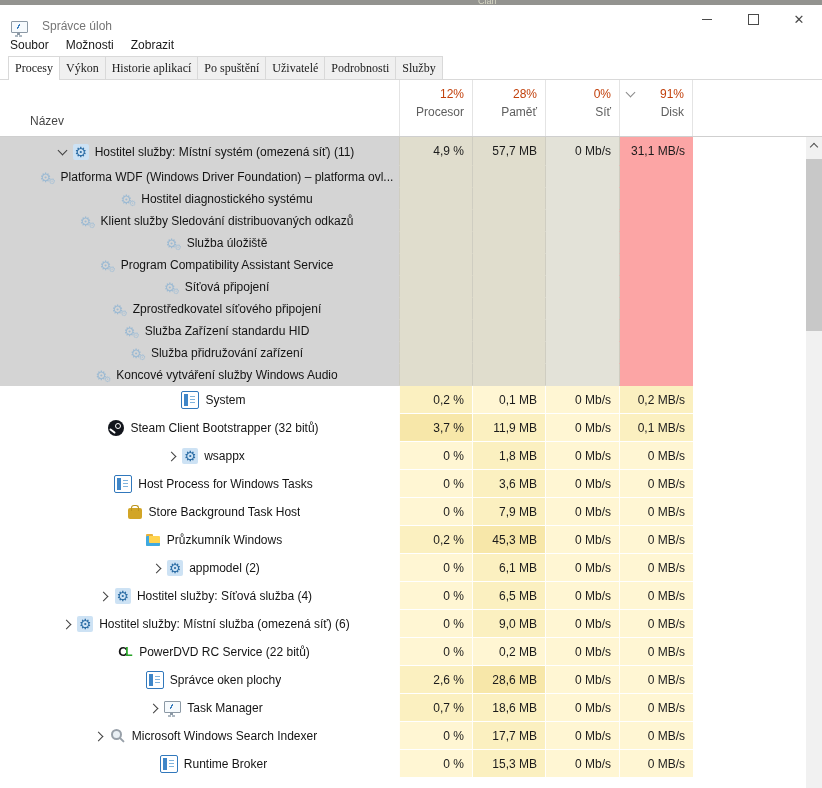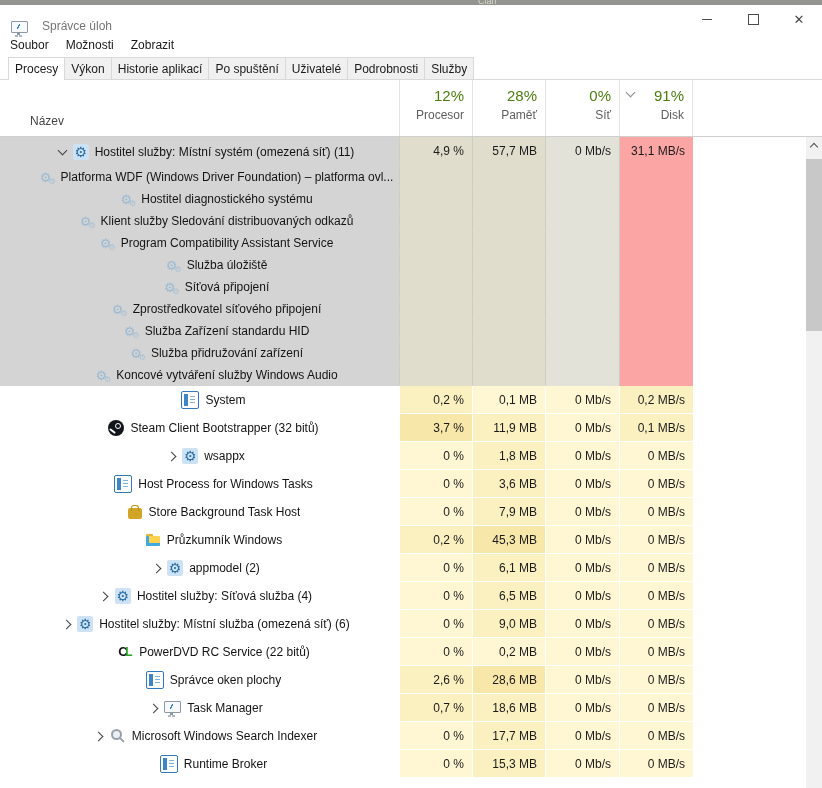--- a/index.html
+++ b/index.html
@@ -16,33 +16,33 @@
   .titlebar .title{margin-left:8px;font-size:12px;color:#757575;}
   .wincontrols{margin-left:auto;display:flex;height:100%;}
   .wbtn{width:46px;height:100%;display:flex;align-items:center;justify-content:center;}
   .glyph-min{width:10px;height:1px;background:#4a4a4a;}
   .glyph-max{width:9px;height:9px;border:1px solid #4a4a4a;}
   .glyph-close{font-size:13px;color:#4a4a4a;line-height:1;}
   
   .menubar{height:24px;display:flex;align-items:center;padding-left:10px;}
   .menuitem{font-size:12px;padding:3px 9px 3px 0;margin-right:8px;color:#191919;}
   
-  .tabbar{height:23px;display:flex;align-items:flex-end;padding-left:8px;position:relative;}
+  .tabbar{height:23px;display:flex;align-items:flex-end;padding-left:8px;position:relative;font-family:Liberation Serif, serif;}
   .tabbar::after{content:"";position:absolute;left:0;right:0;bottom:0;height:1px;background:#d9d9d9;}
   .tab{font-size:12px;padding:4px 6px;border:1px solid #d9d9d9;border-bottom:none;
        background:#f0f0f0;margin-right:-1px;position:relative;white-space:nowrap;}
   .tab.active{background:#fff;z-index:2;}
   .tab.active::after{content:"";position:absolute;left:0;right:0;bottom:-1px;height:1px;background:#fff;z-index:3;}
   
   .colhdr{height:57px;position:relative;box-sizing:border-box;border-bottom:1px solid #cfcfcf;background:#fff;}
   .name-hdr{position:absolute;left:10px;bottom:8px;font-size:12px;color:#454545;margin-left:20px;}
   .hm{position:absolute;top:0;bottom:0;box-sizing:border-box;border-left:1px solid #e4e4e4;
       text-align:right;padding:7px 8px 0 0;}
   .hm.last{border-right:1px solid #e4e4e4;}
-  .hm .pct{display:block;font-size:15px;color:#4d7c0f;}
+  .hm .pct{display:block;font-size:12px;color:#c2410c;}
   .hm .sub{display:block;font-size:12px;color:#5e5e5e;margin-top:4px;}
   #hm-cpu{left:399px;width:73px;} #hm-mem{left:472px;width:73px;}
   #hm-net{left:545px;width:74px;} #hm-disk{left:619px;width:74px;}
   .sortchev{position:absolute;left:7px;top:9px;width:6px;height:6px;
       border-right:1.3px solid #8a8a8a;border-bottom:1.3px solid #8a8a8a;transform:rotate(45deg);}
   
   .list{position:absolute;top:137px;left:0;width:806px;bottom:0;overflow:hidden;background:#fff;}
   .row{display:flex;height:28px;}
   .row.group{height:29px;}
   .row.child{height:22px;}
@@ -216,33 +216,33 @@
     <div class="cell sc" data-col="cpu"></div>
     <div class="cell sc" data-col="mem"></div>
     <div class="cell sn" data-col="net"></div>
     <div class="cell sd" data-col="disk"></div>
     <div class="filler"></div>
   </div>
     <div class="row child sel">
     <div class="nm">
       <span class="chev"></span>
       <span class="ic ic-service"></span>
+      <span class="lbl">Služba úložiště</span>
+    </div>
+    <div class="cell sc" data-col="cpu"></div>
+    <div class="cell sc" data-col="mem"></div>
+    <div class="cell sn" data-col="net"></div>
+    <div class="cell sd" data-col="disk"></div>
+    <div class="filler"></div>
+  </div>
+    <div class="row child sel">
+    <div class="nm">
+      <span class="chev"></span>
+      <span class="ic ic-service"></span>
       <span class="lbl">Program Compatibility Assistant Service</span>
-    </div>
-    <div class="cell sc" data-col="cpu"></div>
-    <div class="cell sc" data-col="mem"></div>
-    <div class="cell sn" data-col="net"></div>
-    <div class="cell sd" data-col="disk"></div>
-    <div class="filler"></div>
-  </div>
-    <div class="row child sel">
-    <div class="nm">
-      <span class="chev"></span>
-      <span class="ic ic-service"></span>
-      <span class="lbl">Služba úložiště</span>
     </div>
     <div class="cell sc" data-col="cpu"></div>
     <div class="cell sc" data-col="mem"></div>
     <div class="cell sn" data-col="net"></div>
     <div class="cell sd" data-col="disk"></div>
     <div class="filler"></div>
   </div>
     <div class="row child sel">
     <div class="nm">
       <span class="chev"></span>

